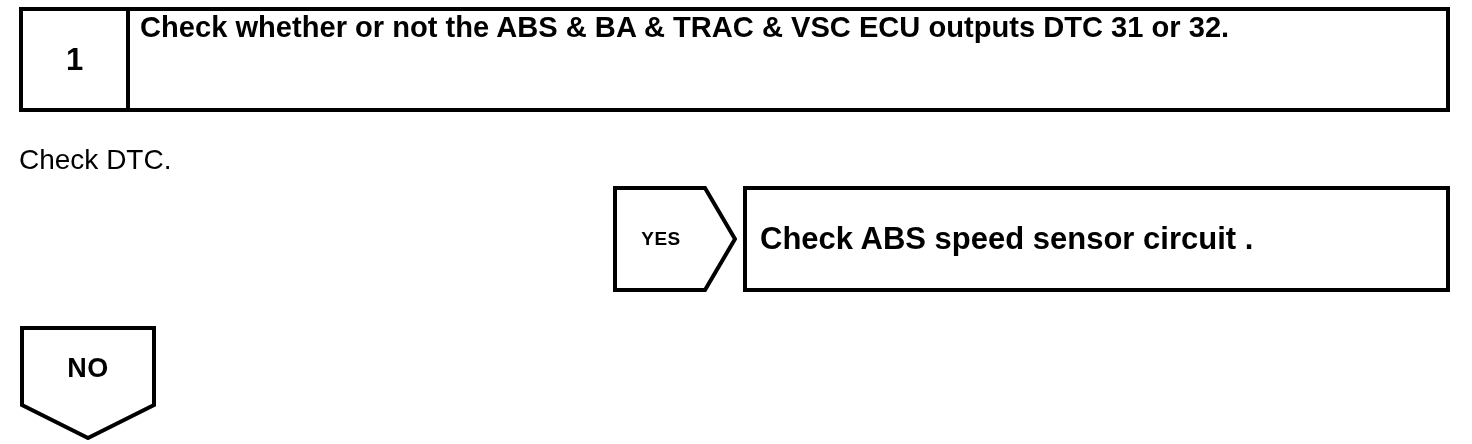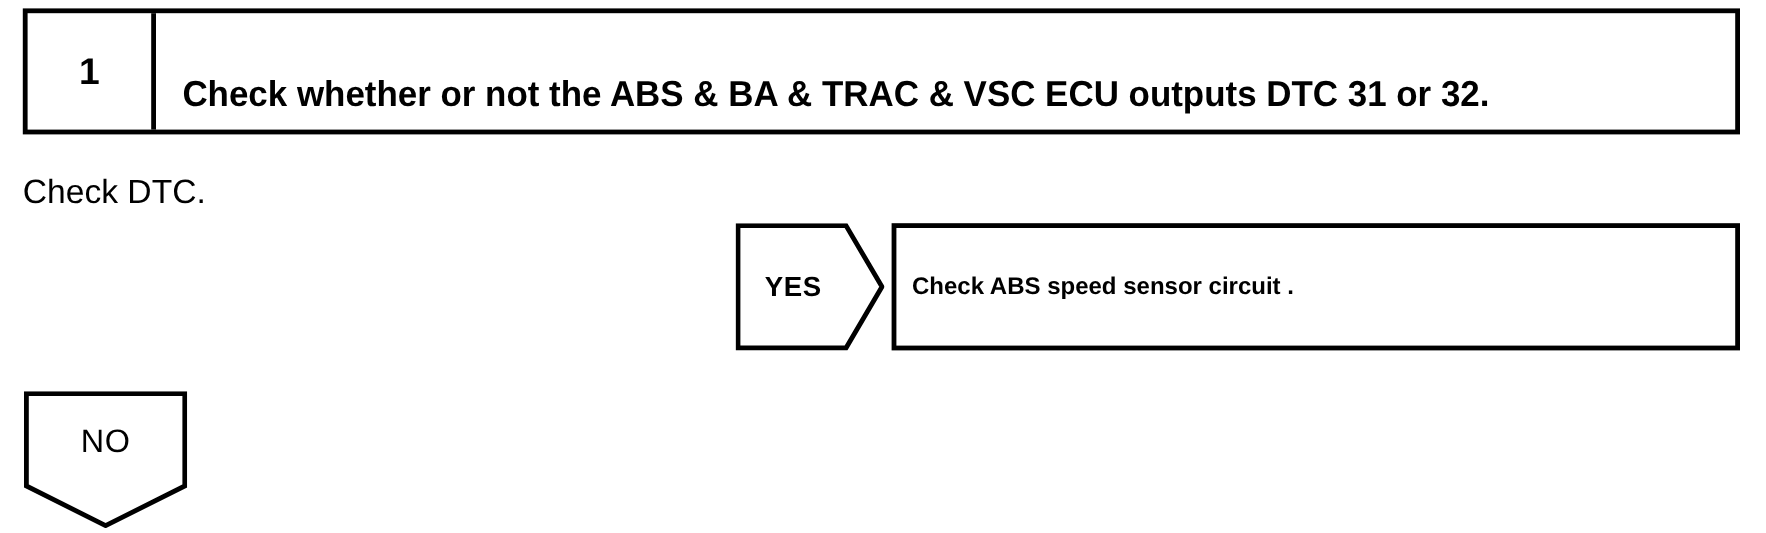--- a/index.html
+++ b/index.html
@@ -43,25 +43,23 @@
   .step-number-cell .step-number {
     font-size: 31px;
     font-weight: bold;
     color: #000000;
     letter-spacing: 0px;
     line-height: 1;
   }
   .step-title-cell {
     flex: 1 1 auto;
     display: flex;
-    align-items: center;
-    padding-left: 22px;
+    padding-left: 10px;
     box-sizing: border-box;
     overflow: hidden;
-    margin-top: 39px;
   }
   .step-title-cell .step-title {
     font-size: 30px;
     font-weight: bold;
     color: #000000;
     line-height: 1.05;
     white-space: nowrap;
     transform: scaleX(0.97);
     transform-origin: left center;
   }
@@ -89,21 +87,21 @@
   .yes-arrow svg { display: block; }
   .yes-arrow .branch-label {
     position: absolute;
     left: 0;
     top: 0;
     width: 96px;
     height: 106px;
     display: flex;
     align-items: center;
     justify-content: center;
-    font-size: 23px;
+    font-size: 19px;
     font-weight: bold;
     color: #000000;
     letter-spacing: 0.5px;
   }
 
   
   .result-box {
     position: absolute;
     left: 743px;
     top: 186px;
@@ -111,21 +109,21 @@
     height: 106px;      
     box-sizing: border-box;
     border: 4px solid #000000;
     background: #ffffff;
     display: flex;
     align-items: center;
     padding-left: 13px;
     overflow: hidden;
   }
   .result-box .result-text {
-    font-size: 20px;
+    font-size: 31px;
     font-weight: bold;
     color: #000000;
     line-height: 1.05;
     white-space: nowrap;
   }
 
   
   .no-arrow {
     position: absolute;
     left: 20px;
@@ -137,21 +135,21 @@
   .no-arrow .branch-label {
     position: absolute;
     left: 0;
     top: 0;
     width: 136px;
     height: 84px;
     display: flex;
     align-items: center;
     justify-content: center;
     font-size: 27px;
-    font-weight: normal;
+    font-weight: bold;
     color: #000000;
     letter-spacing: 0.5px;
   }
 </style>
 </head>
 <body>
 
 <div id="canvas">
 
   <div class="step-table">

